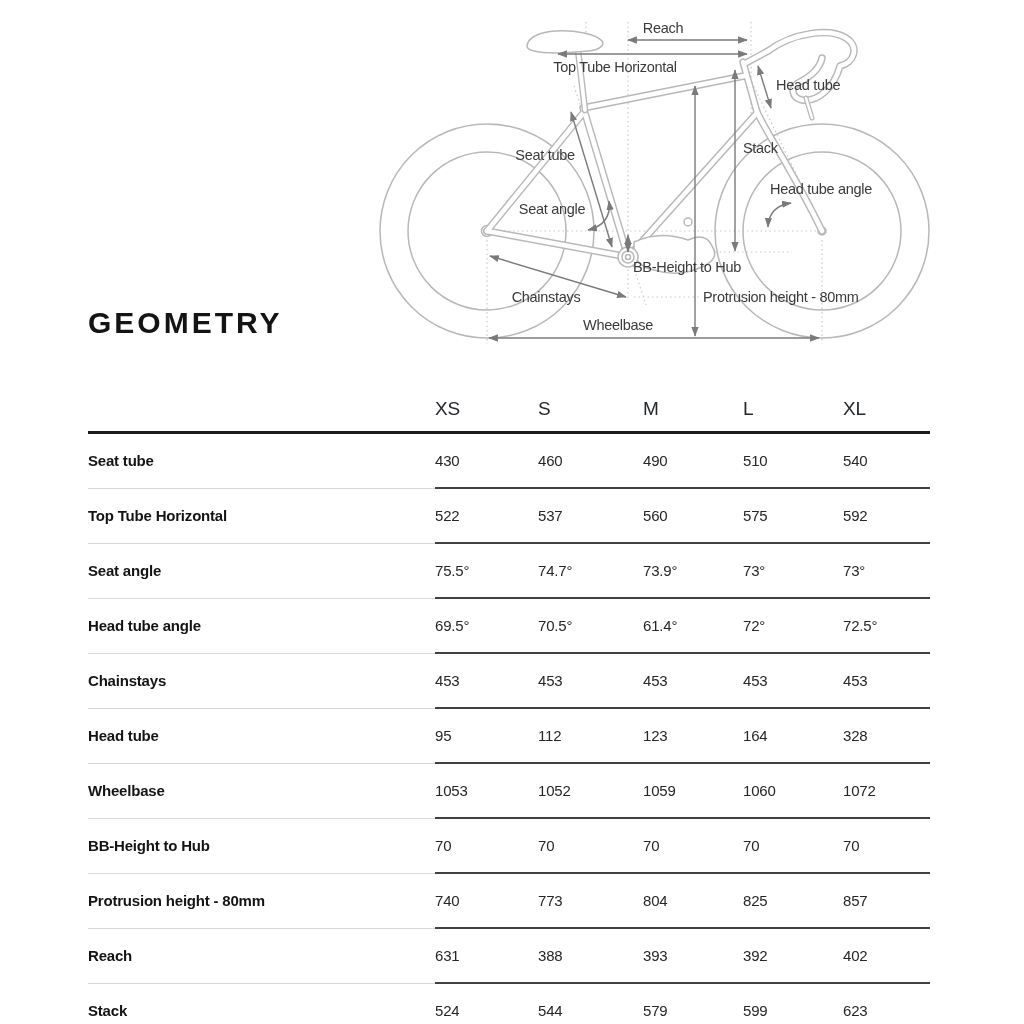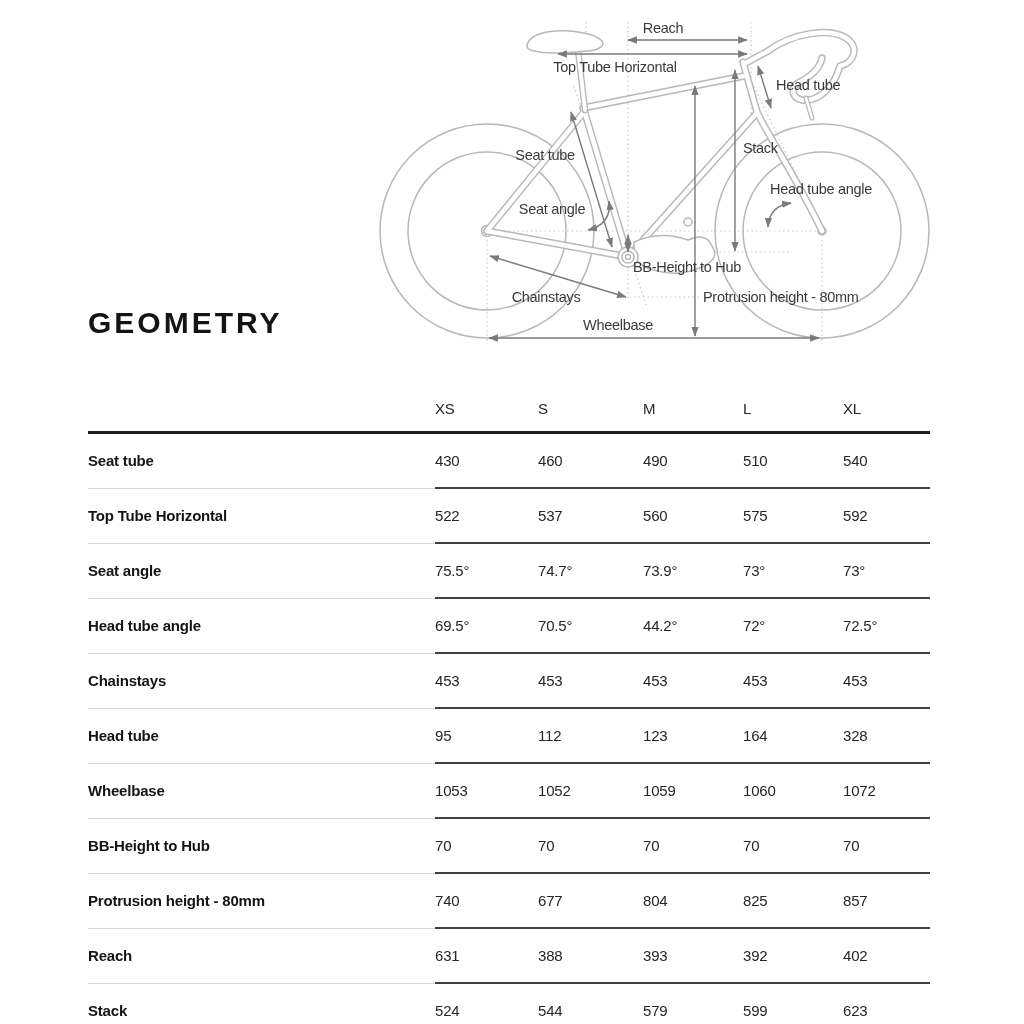--- a/index.html
+++ b/index.html
@@ -4,21 +4,21 @@
 <style>
   html,body{margin:0;padding:0;background:#ffffff;}
   .canvas{position:relative;width:933px;height:1024px;background:#ffffff;overflow:hidden;
           font-family:"Liberation Sans",sans-serif;}
   .diagram-wrap{position:absolute;left:0;top:0;width:1024px;height:362px;}
   .page-title{position:absolute;left:88px;top:306px;font-size:30px;font-weight:bold;
               letter-spacing:3px;color:#141414;}
   table.spec-table{position:absolute;left:88px;top:386px;width:842px;border-collapse:collapse;
                    table-layout:fixed;}
   table.spec-table th,table.spec-table td{padding:0;margin:0;text-align:left;vertical-align:middle;}
-  thead th{height:45px;font-size:15px;font-weight:normal;color:#24272c;
+  thead th{height:45px;font-size:19px;font-weight:normal;color:#24272c;
            border-bottom:3px solid #1b1b1b;letter-spacing:-0.2px;}
   tbody th{height:53px;font-size:15px;font-weight:bold;color:#141414;
            border-bottom:1px solid #d8d8d8;letter-spacing:-0.2px;}
   tbody td{height:53px;font-size:15px;color:#26262a;border-bottom:2px solid #404040;
            letter-spacing:-0.2px;}
   tbody tr:last-child th,tbody tr:last-child td{border-bottom:none;}
   svg text{font-family:"Liberation Sans",sans-serif;font-size:14.5px;fill:#3a3a3a;
            letter-spacing:-0.3px;}
 </style>
 </head>
@@ -171,21 +171,21 @@
           <td>75.5°</td>
           <td>74.7°</td>
           <td>73.9°</td>
           <td>73°</td>
           <td>73°</td>
         </tr>
         <tr>
           <th>Head tube angle</th>
           <td>69.5°</td>
           <td>70.5°</td>
-          <td>44.2°</td>
+          <td>61.4°</td>
           <td>72°</td>
           <td>72.5°</td>
         </tr>
         <tr>
           <th>Chainstays</th>
           <td>453</td>
           <td>453</td>
           <td>453</td>
           <td>453</td>
           <td>453</td>
@@ -210,21 +210,21 @@
           <th>BB-Height to Hub</th>
           <td>70</td>
           <td>70</td>
           <td>70</td>
           <td>70</td>
           <td>70</td>
         </tr>
         <tr>
           <th>Protrusion height - 80mm</th>
           <td>740</td>
-          <td>677</td>
+          <td>773</td>
           <td>804</td>
           <td>825</td>
           <td>857</td>
         </tr>
         <tr>
           <th>Reach</th>
           <td>631</td>
           <td>388</td>
           <td>393</td>
           <td>392</td>

